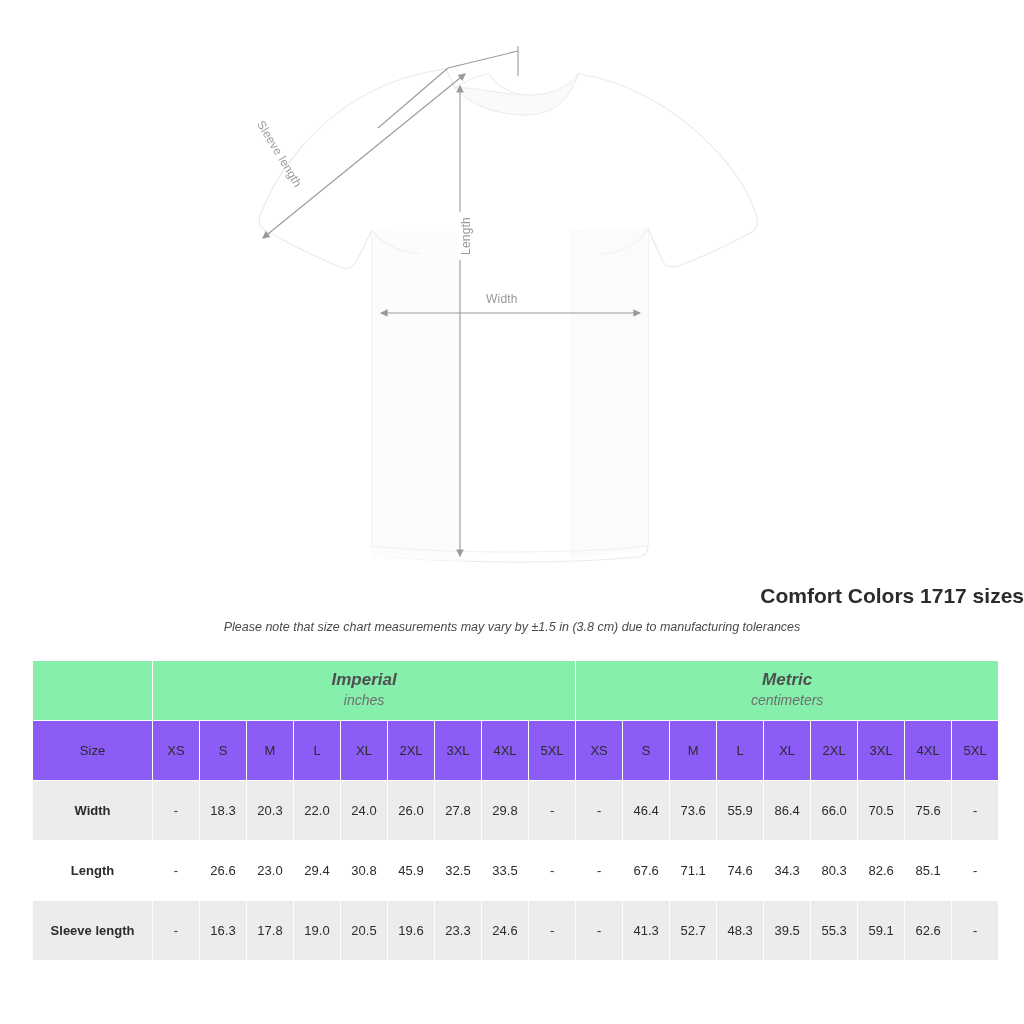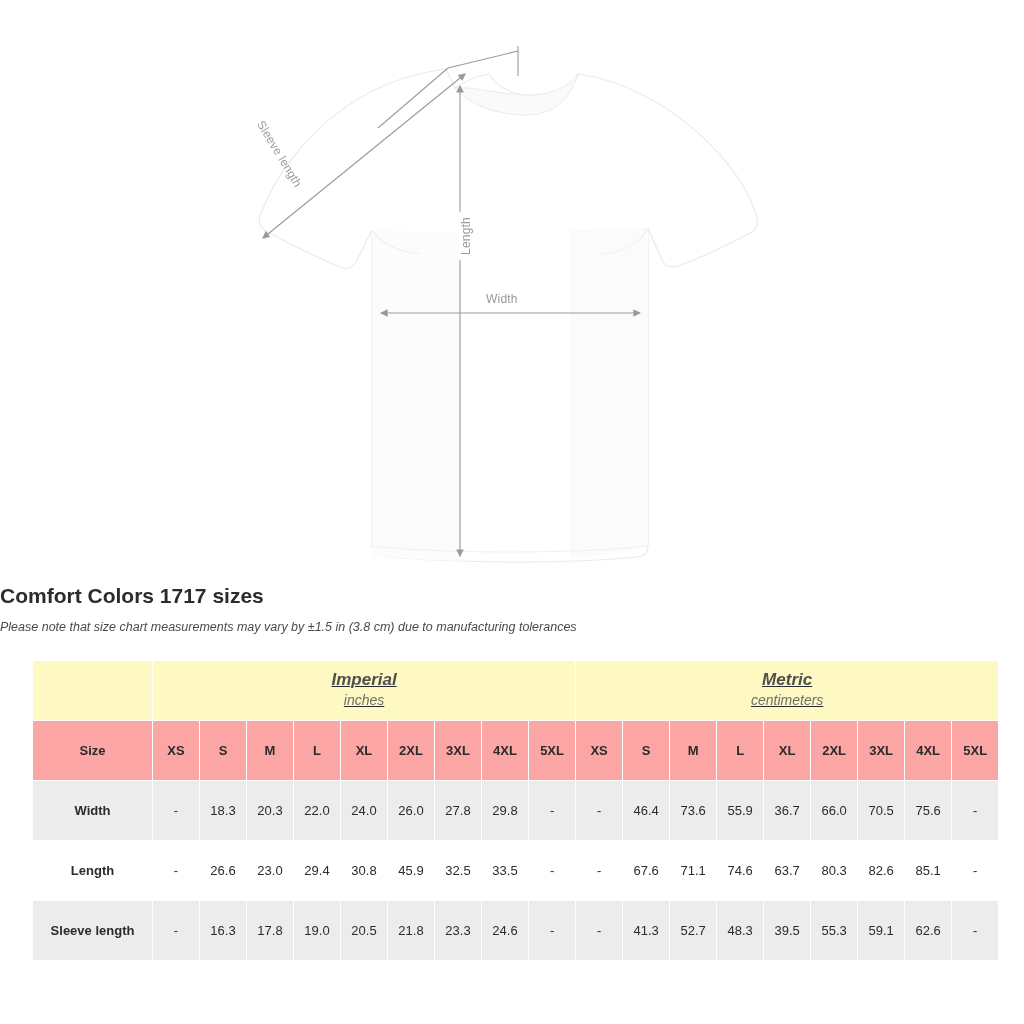--- a/index.html
+++ b/index.html
@@ -51,29 +51,29 @@
   .label-sleeve {
     left: 266px;
     top: 118px;
     transform: rotate(59deg);
     transform-origin: left top;
     background: transparent;
   }
 
   
   .chart-title {
-    text-align: left;
+    text-align: right;
     font-size: 21px;
     font-weight: bold;
     color: #2b2b2b;
     margin: 0;
     padding-top: 4px;
   }
   .chart-note {
-    text-align: left;
+    text-align: center;
     font-size: 12.5px;
     font-style: italic;
     color: #4a4a4a;
     margin: 12px 0 0 0;
   }
 
   
   .table-wrap {
     margin: 26px 32px 0 32px;
   }
@@ -85,23 +85,22 @@
   table.size-table td, table.size-table th {
     border: 1px solid #ffffff;
     text-align: center;
     font-size: 13px;
     color: #2b2b2b;
     padding: 0;
     height: 59px;
     vertical-align: middle;
   }
   .unit-head {
-    background: #fef9c3;
+    background: #86efac;
     height: 74px;
-    text-decoration: underline;
   }
   .unit-head .unit-name {
     font-size: 17px;
     font-style: italic;
     font-weight: bold;
     color: #4f4f4f;
     display: block;
     line-height: 1.15;
   }
   .unit-head .unit-sub {
@@ -111,22 +110,22 @@
     display: block;
     line-height: 1.6;
   }
   .row-head-cell {
     background: #ffffff;
     font-weight: bold;
     font-size: 13px;
   }
   .row-head-cell.shaded { background: #ececec; }
   .hdr-row td {
-    background: #fca5a5;
-    font-weight: bold;
+    background: #8b5cf6;
+    font-weight: normal;
     font-size: 12.5px;
   }
   .hdr-row td.size-word { font-size: 13px; }
   .row-shaded td { background: #ececec; }
   .row-plain td { background: #ffffff; }
 </style>
 </head>
 <body>
 
 <div class="illustration">
@@ -253,21 +252,21 @@
         <td>22.0</td>
         <td>24.0</td>
         <td>26.0</td>
         <td>27.8</td>
         <td>29.8</td>
         <td>-</td>
         <td>-</td>
         <td>46.4</td>
         <td>73.6</td>
         <td>55.9</td>
-        <td>36.7</td>
+        <td>86.4</td>
         <td>66.0</td>
         <td>70.5</td>
         <td>75.6</td>
         <td>-</td>
       </tr>
 
       <tr class="row-plain">
         <td class="row-head-cell">Length</td>
         <td>-</td>
         <td>26.6</td>
@@ -275,35 +274,35 @@
         <td>29.4</td>
         <td>30.8</td>
         <td>45.9</td>
         <td>32.5</td>
         <td>33.5</td>
         <td>-</td>
         <td>-</td>
         <td>67.6</td>
         <td>71.1</td>
         <td>74.6</td>
-        <td>63.7</td>
+        <td>34.3</td>
         <td>80.3</td>
         <td>82.6</td>
         <td>85.1</td>
         <td>-</td>
       </tr>
 
       <tr class="row-shaded">
         <td class="row-head-cell shaded">Sleeve length</td>
         <td>-</td>
         <td>16.3</td>
         <td>17.8</td>
         <td>19.0</td>
         <td>20.5</td>
-        <td>21.8</td>
+        <td>19.6</td>
         <td>23.3</td>
         <td>24.6</td>
         <td>-</td>
         <td>-</td>
         <td>41.3</td>
         <td>52.7</td>
         <td>48.3</td>
         <td>39.5</td>
         <td>55.3</td>
         <td>59.1</td>

